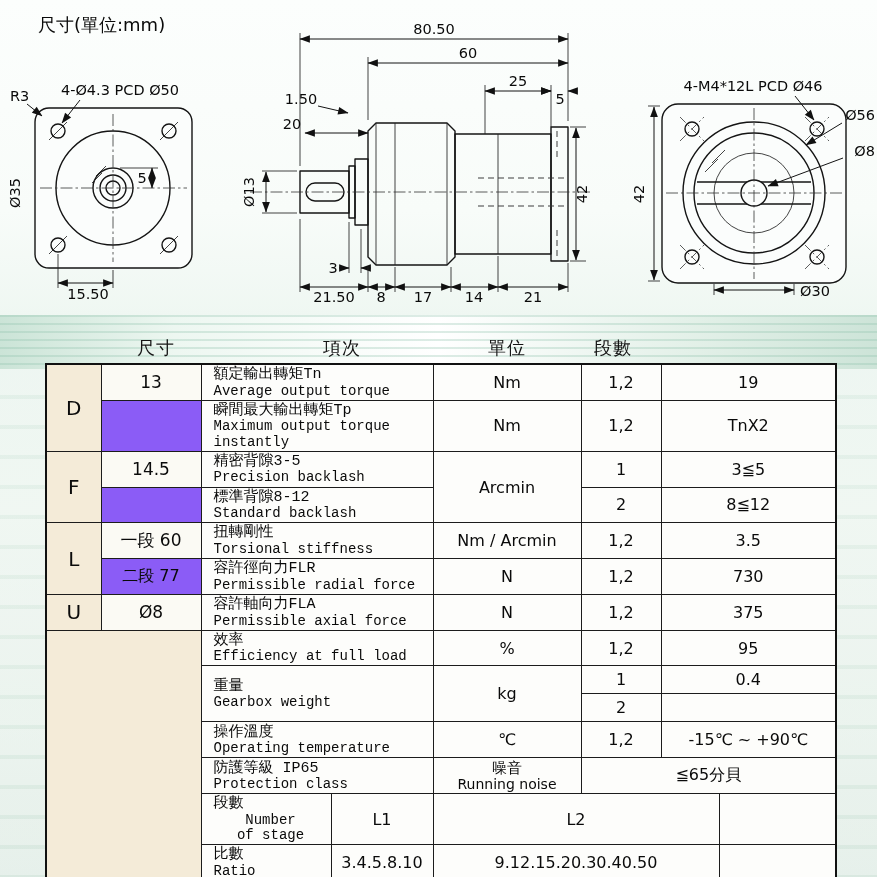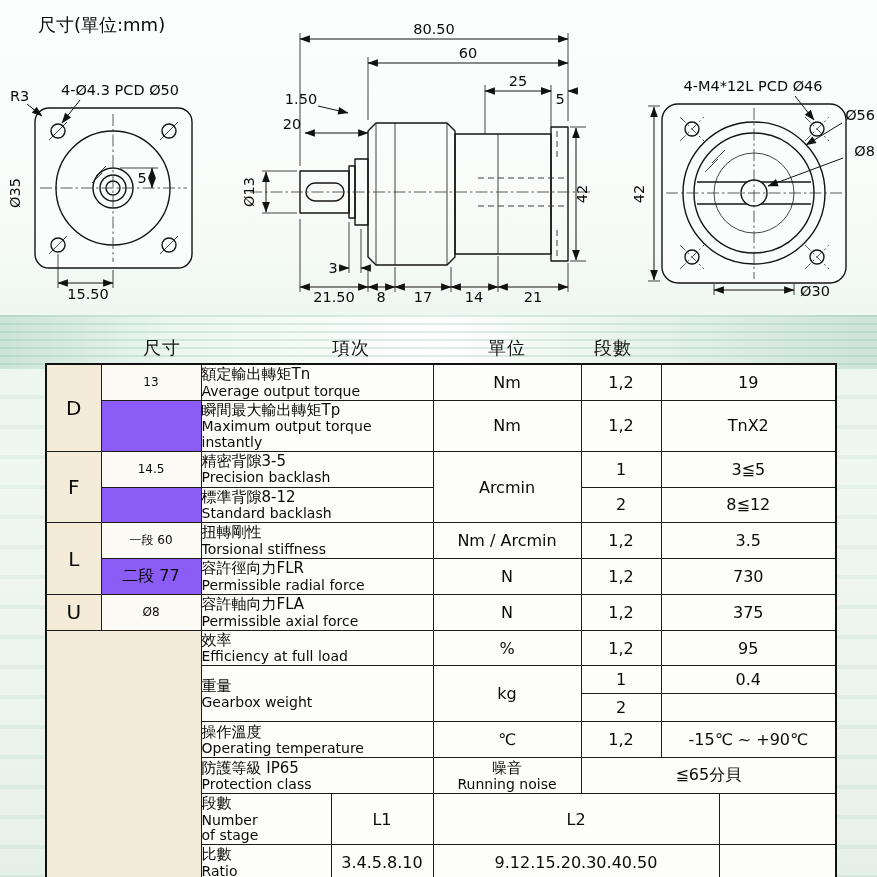--- a/index.html
+++ b/index.html
@@ -33,26 +33,26 @@
     position:absolute;top:336px;transform:translateX(-50%);
     font-size:18px;letter-spacing:1px;color:#141414;z-index:2;white-space:nowrap;
   }
 
   table.spec{
     position:absolute;left:45px;top:363px;z-index:2;
     border-collapse:collapse;table-layout:fixed;width:792px;
     border:2px solid #111;background:#fdfdfb;
   }
   .spec td{border:1px solid #1c1c1c;padding:1px 3px;text-align:center;vertical-align:middle;overflow:hidden;}
-  .spec td.item{text-align:left;padding-left:0;}
+  .spec td.item{text-align:left;padding-left:12px;font-family:Liberation Mono, monospace;}
   .zh{font-size:15px;line-height:1.18;}
   .en{font-size:14px;line-height:1.08;}
-  .pre{white-space:pre-line;}
+  .pre{white-space:pre-line;text-align:center;}
   td.dimL{background:#f4ebd8;font-size:20px;}
-  td.dimV{background:#fbfaf4;font-size:12px;}
+  td.dimV{background:#fbfaf4;font-size:17px;}
   td.dimVb{background:#8b5cf6;font-size:16px;}
   td.unit,td.stage,td.val{font-size:16px;}
   tr.h36{height:36px} tr.h46{height:46px} tr.h33{height:33px} tr.h32{height:32px}
   tr.h28{height:28px} tr.h50{height:50px} tr.h40{height:28px}
 </style>
 </head>
 <body>
 
 <div class="band"></div>
 <div class="band2"></div>
@@ -219,22 +219,22 @@
     <line class="dim" x1="843" y1="158" x2="768" y2="186" marker-end="url(#arr)"></line>
 
     <line class="thin" x1="714" y1="284" x2="714" y2="295"></line>
     <line class="thin" x1="794" y1="284" x2="794" y2="295"></line>
     <line class="dim" x1="714" y1="290" x2="794" y2="290" marker-start="url(#arr)" marker-end="url(#arr)"></line>
     <text class="dtxt" x="800" y="296">Ø30</text>
   </g>
 </svg>
 
 <div class="col-headers">
-  <span style="left:162px">尺寸</span>
-  <span style="left:351px">項次</span>
+  <span style="left:156px">尺寸</span>
+  <span style="left:342px">項次</span>
   <span style="left:507px">單位</span>
   <span style="left:613px">段數</span>
 </div>
 
 <table class="spec">
   <colgroup>
     <col style="width:55px">
       <col style="width:100px">
       <col style="width:130px">
       <col style="width:102px">

